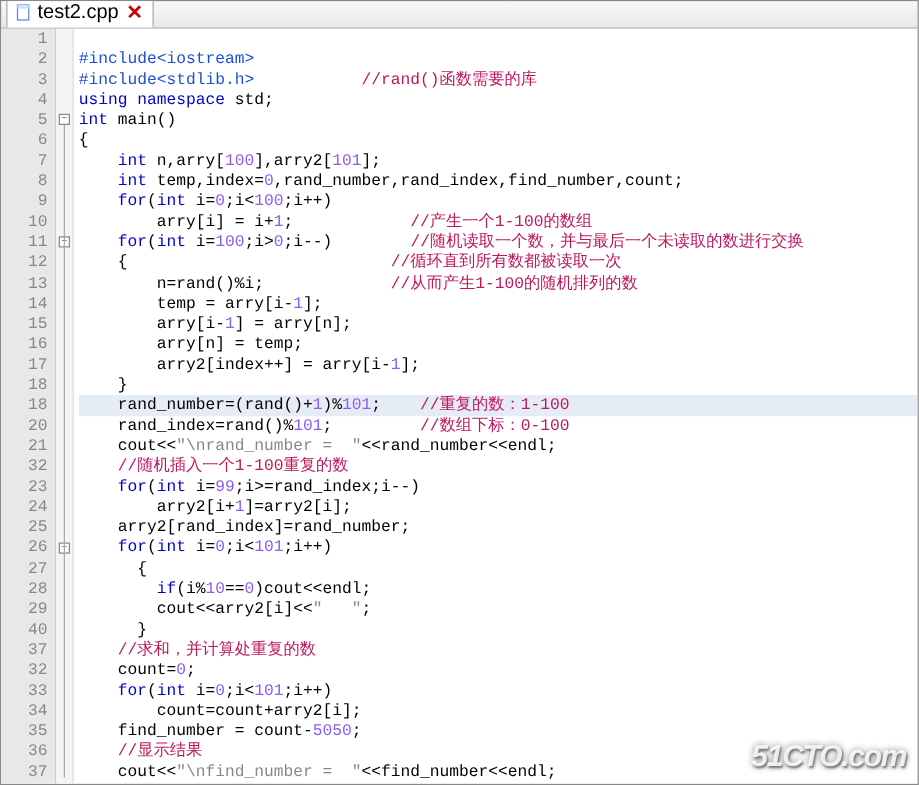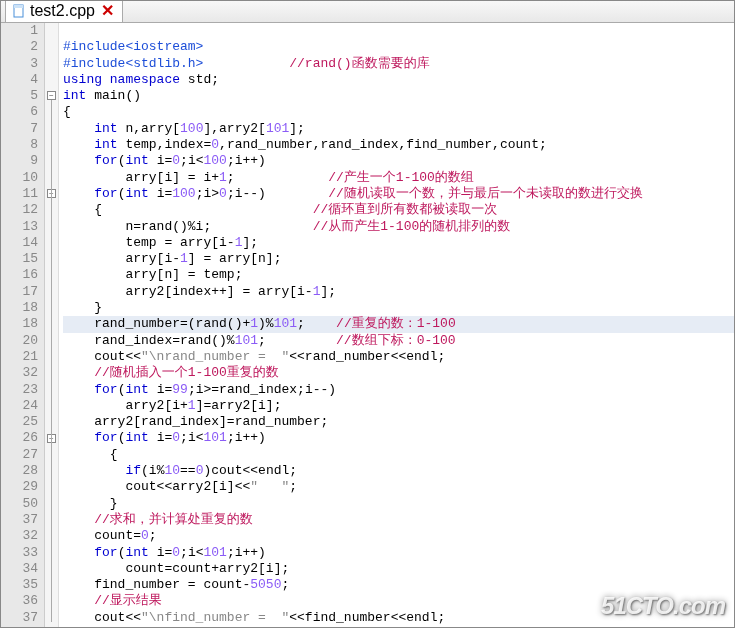--- a/index.html
+++ b/index.html
@@ -154,21 +154,21 @@
       <div>20</div>
       <div>21</div>
       <div>32</div>
       <div>23</div>
       <div>24</div>
       <div>25</div>
       <div>26</div>
       <div>27</div>
       <div>28</div>
       <div>29</div>
-      <div>50</div>
+      <div>40</div>
       <div>37</div>
       <div>32</div>
       <div>33</div>
       <div>34</div>
       <div>35</div>
       <div>36</div>
       <div>37</div>
     </div>
   <div class="fold" id="fold">
       <div class="fold-box" style="top: 68.2px;">−</div>

